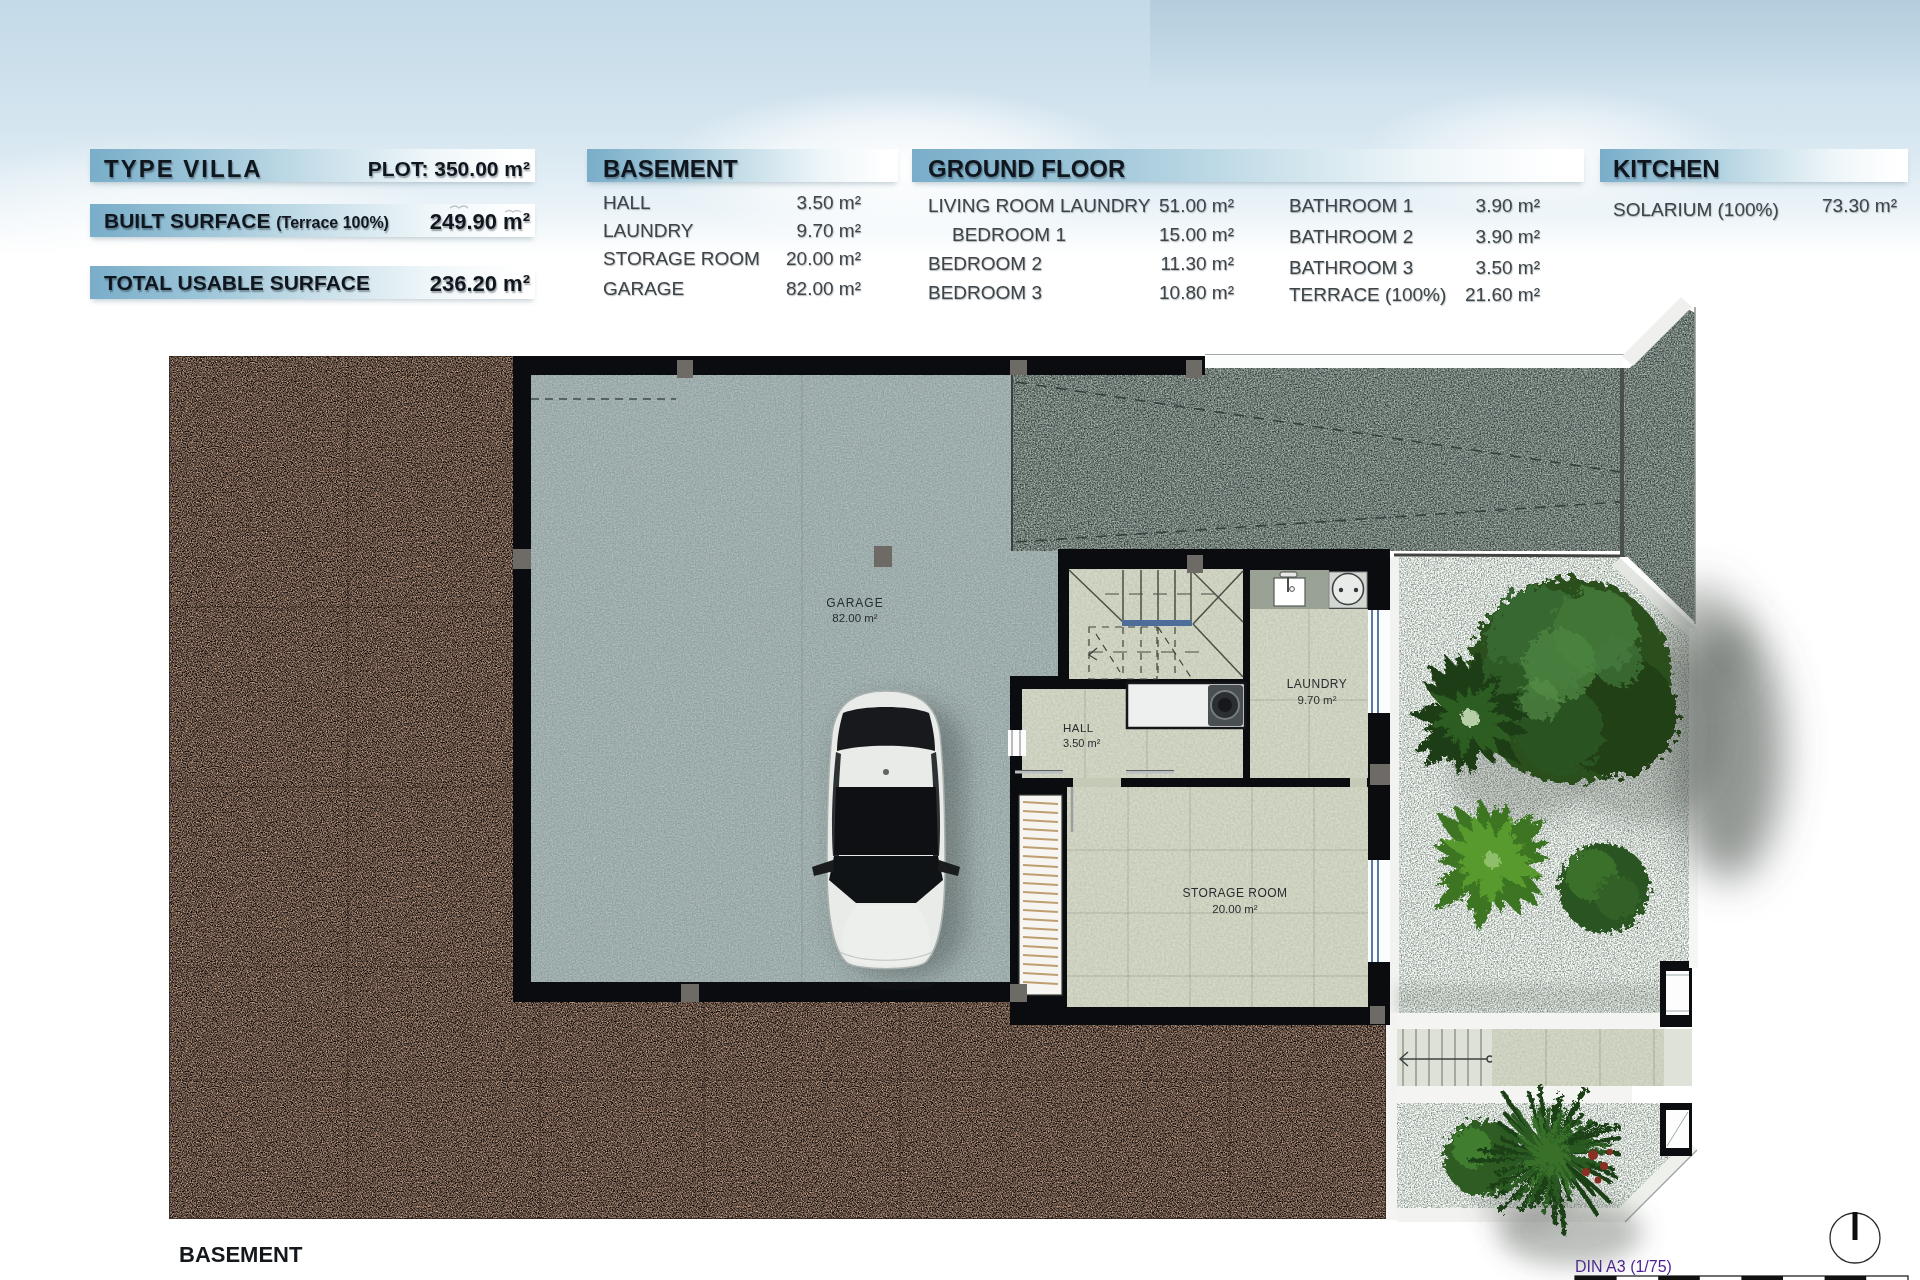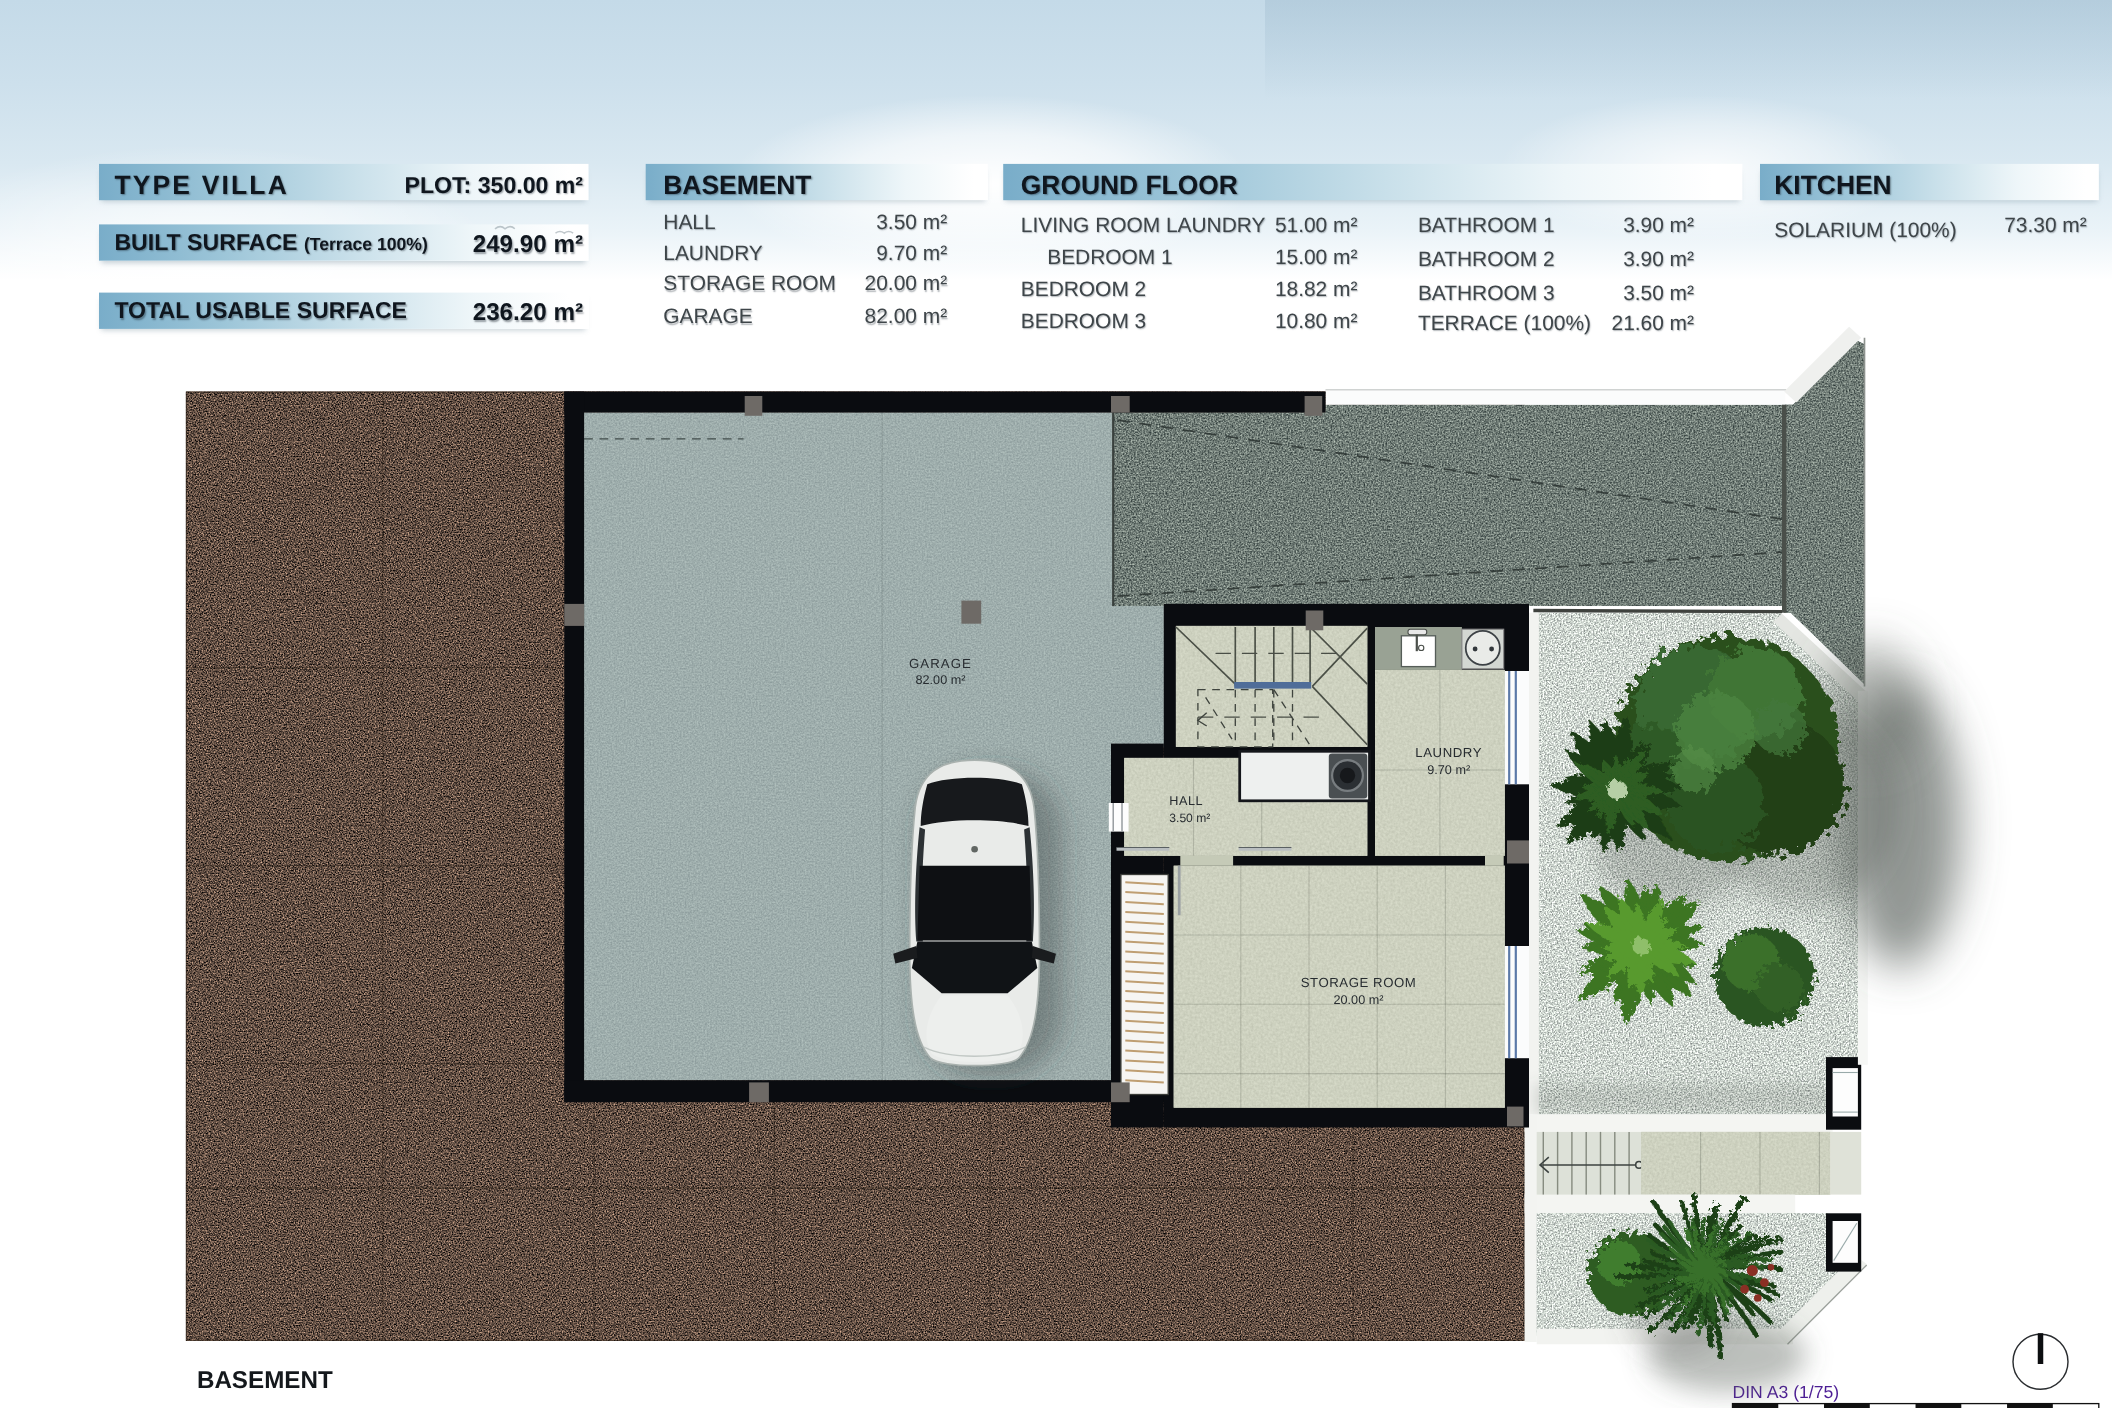--- a/index.html
+++ b/index.html
@@ -42,21 +42,21 @@
 <div class="row rowr" style="left:720px;top:278px;width:141px;">82.00 m²</div>
 
 <div class="bar" style="left:912px;top:149px;width:672px;"></div>
 <div class="btxt" style="left:928px;top:155px;font-size:24px;text-align:center;">GROUND FLOOR</div>
 
 <div class="row" style="left:928px;top:195px;">LIVING ROOM LAUNDRY</div>
 <div class="row rowr" style="left:1134px;top:195px;width:100px;">51.00 m²</div>
 <div class="row" style="left:928px;top:224px;margin-left:24px;">BEDROOM 1</div>
 <div class="row rowr" style="left:1134px;top:224px;width:100px;">15.00 m²</div>
 <div class="row" style="left:928px;top:253px;">BEDROOM 2</div>
-<div class="row rowr" style="left:1134px;top:253px;width:100px;">18.82 m²</div>
+<div class="row rowr" style="left:1134px;top:253px;width:100px;">11.30 m²</div>
 <div class="row" style="left:928px;top:282px;text-align:center;">BEDROOM 3</div>
 <div class="row rowr" style="left:1134px;top:282px;width:100px;">10.80 m²</div>
 
 <div class="row" style="left:1289px;top:195px;">BATHROOM 1</div>
 <div class="row rowr" style="left:1440px;top:195px;width:100px;">3.90 m²</div>
 <div class="row" style="left:1289px;top:226px;">BATHROOM 2</div>
 <div class="row rowr" style="left:1440px;top:226px;width:100px;">3.90 m²</div>
 <div class="row" style="left:1289px;top:257px;">BATHROOM 3</div>
 <div class="row rowr" style="left:1440px;top:257px;width:100px;">3.50 m²</div>
 <div class="row" style="left:1289px;top:284px;">TERRACE (100%)</div>

